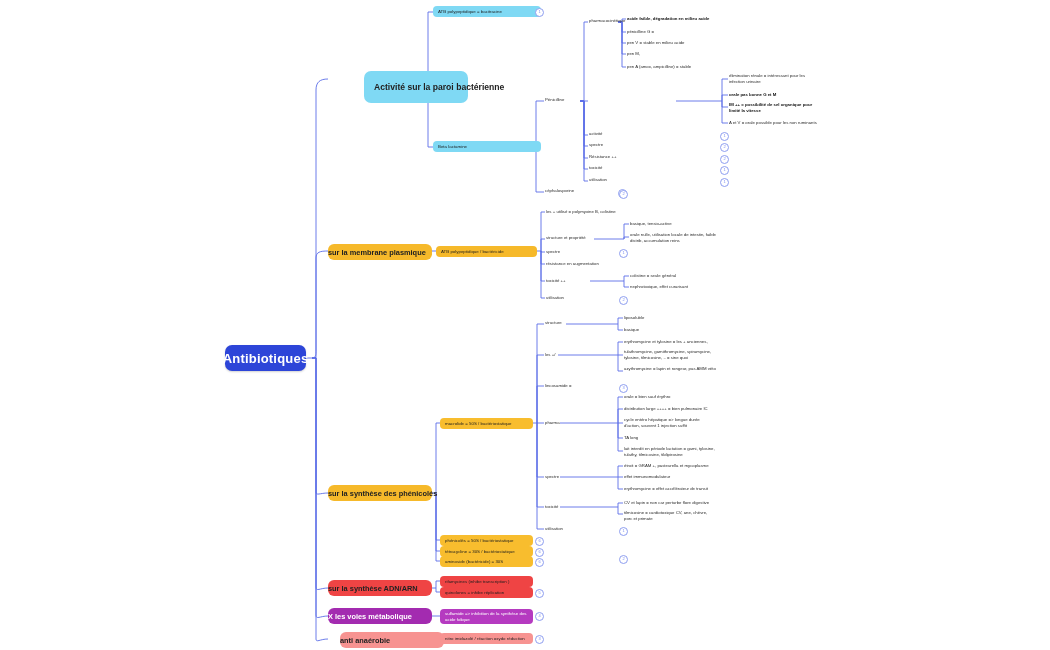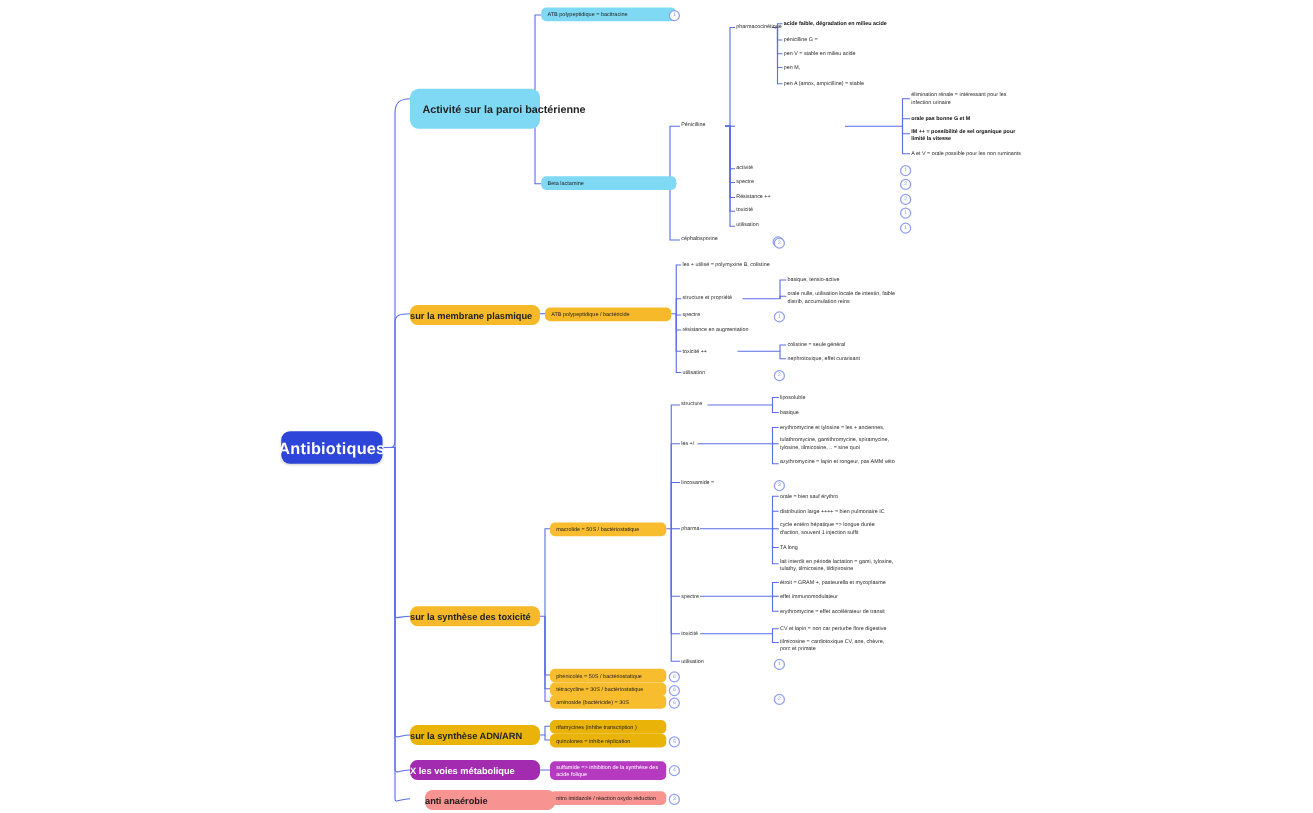--- a/index.html
+++ b/index.html
@@ -16,31 +16,31 @@
   .root{
     background:#2d45d8;color:#fff;border-radius:7px;
     font-size:13px;font-weight:bold;letter-spacing:.2px;
     padding:0 14px;height:26px;justify-content:center;
     box-shadow:0 1px 2px rgba(0,0,0,.18);
   }
   .pill{
     border-radius:6px;height:16px;padding:0 0;font-size:7.4px;font-weight:bold;
     color:#222;white-space:nowrap;
   }
-  .pill.big{height:28px;font-size:8.6px;padding:16px 10px;border-radius:7px;}
+  .pill.big{height:28px;font-size:8.6px;padding:16px 10px;border-radius:7px;margin-left:36px;}
   .bar{
     border-radius:4px;height:11px;padding:0 5px;font-size:4.4px;
     color:#1e1e1e;white-space:nowrap;overflow:hidden;
   }
   .bar.tall{height:15px;line-height:1.25;padding:2px 5px;align-items:flex-start;white-space:normal;}
 
   .c-cyan{background:#7fd9f4;}
   .c-amber{background:#f6b92a;}
   .c-amber2{background:#f8bd2e;}
-  .c-green{background:#eab308;}
+  .c-green{background:#ef4444;}
   .c-purple{background:#a32bb0;color:#fff;}
   .c-purple-l{background:#b53ac0;color:#fff;}
   .c-pink{background:#f79391;}
 
   
   .leaf{
     position:absolute;font-size:4.3px;line-height:1.35;color:#2a2a2a;
     white-space:nowrap;
   }
   .leaf.wrap{white-space:normal;}
@@ -209,21 +209,21 @@
   <div class="leaf" style="left:546px;top:295px;">utilisation</div>
   <div class="badge" style="left:619px;top:249px;">1</div>
   <div class="badge" style="left:619px;top:296px;">2</div>
 
   <div class="leaf" style="left:630px;top:221px;">basique, tensio-active</div>
   <div class="leaf wrap" style="left:630px;top:232px;width:88px;">orale nulle, utilisation locale de intestin, faible distrib, accumulation reins</div>
   <div class="leaf" style="left:630px;top:273px;">colistine = seule général</div>
   <div class="leaf" style="left:630px;top:284px;">nephrotoxique, effet curarisant</div>
 
   <div class="node pill c-amber" style="left:328px;top:485px;width:104px;">
-    <span>sur la synthèse des toxicité</span>
+    <span>sur la synthèse des phénicolés</span>
   </div>
 
   <div class="node bar c-amber2" style="left:440px;top:418px;width:93px;">
     <span>macrolide = 50S / bactériostatique</span>
   </div>
   <div class="node bar c-amber2" style="left:440px;top:535px;width:93px;">
     <span>phénicolés = 50S / bactériostatique</span>
   </div>
   <div class="badge" style="left:535px;top:537px;">6</div>
   <div class="node bar c-amber2" style="left:440px;top:546px;width:93px;">

